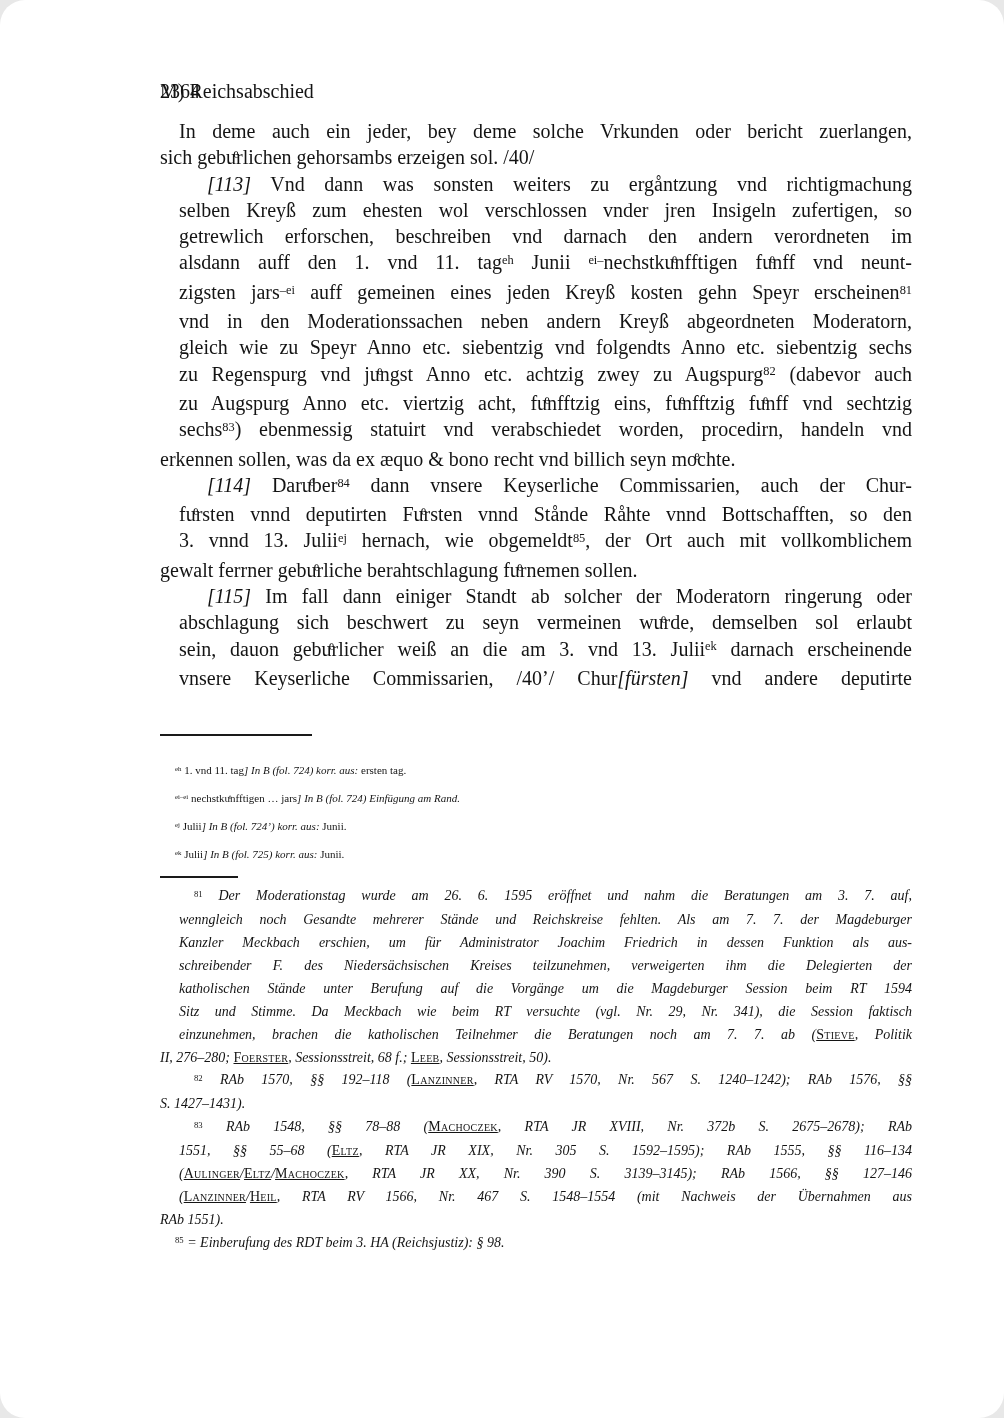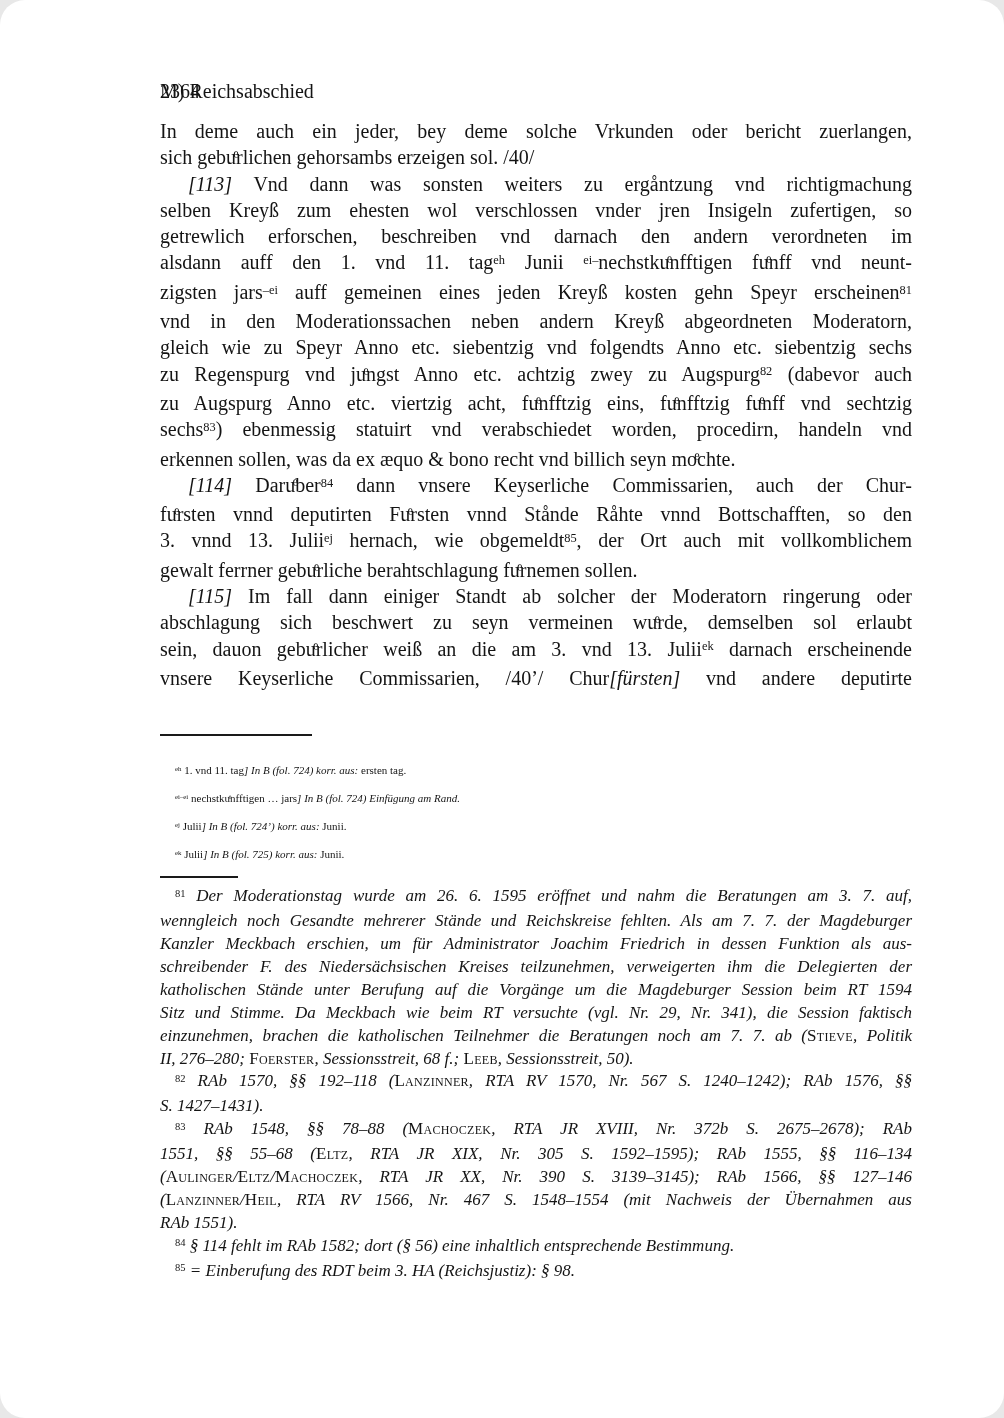--- a/index.html
+++ b/index.html
@@ -8,31 +8,31 @@
     width:1004px;height:1418px;background:#ffffff;position:relative;
     font-family:"Liberation Serif","DejaVu Serif","DejaVu Sans",serif;
     color:#141414;overflow:hidden;border-radius:25px;
   }
   .textcol{position:absolute;left:160px;top:78px;width:752px;}
   .pagehead{position:relative;height:26px;font-size:20px;line-height:26px;}
   .pagenum{position:absolute;left:0;top:0;}
   .runtitle{display:block;text-align:left;}
   .bodytext{margin-top:14px;font-size:20px;line-height:26.3px;}
   .line{text-align:justify;text-align-last:left;white-space:normal;}
-  .line.j{text-align-last:justify;}
+  .line.j{text-align-last:justify;margin-left:19px;}
   .bodytext .ind{padding-left:28px;}
   .rule{height:2px;background:#1a1a1a;}
   .rule-apparatus{width:152px;margin-top:43px;}
   .rule-footnotes{width:78px;margin-top:7px;}
   .apparatus{margin-top:21px;font-size:11px;line-height:26px;}
   .apparatus .ind{padding-left:15px;}
-  .footnotes{margin-top:7px;font-size:17px;line-height:22.9px;}
+  .footnotes{margin-top:7px;font-size:14px;line-height:22.9px;}
   .footnotes .ind{padding-left:15px;}
   .it{font-style:italic;}
-  .sc{font-style:normal;font-variant:small-caps;letter-spacing:.3px;}
+  .sc{font-style:normal;font-variant:small-caps;letter-spacing:.3px;text-decoration:underline;}
   .sup{font-size:.62em;position:relative;top:-.42em;font-style:normal;}
 </style>
 </head>
 <body>
 
 <div class="page">
   <div class="textcol">
 
     <div class="pagehead">
       <span class="pagenum">2364</span>
@@ -83,18 +83,17 @@
         <div class="line j"><span class="it">Sitz und Stimme. Da Meckbach wie beim RT versuchte (vgl. Nr. 29, Nr. 341), die Session faktisch</span></div>
         <div class="line j"><span class="it">einzunehmen, brachen die katholischen Teilnehmer die Beratungen noch am 7. 7. ab (</span><span class="sc">Stieve</span><span class="it">, Politik</span></div>
         <div class="line"><span class="it">II, 276–280; </span><span class="sc">Foerster</span><span class="it">, Sessionsstreit, 68 f.; </span><span class="sc">Leeb</span><span class="it">, Sessionsstreit, 50).</span></div>
         <div class="line j ind"><span class="sup">82</span><span class="it"> RAb 1570, §§ 192–118 (</span><span class="sc">Lanzinner</span><span class="it">, RTA RV 1570, Nr. 567 S. 1240–1242); RAb 1576, §§</span></div>
         <div class="line"><span class="it">S. 1427–1431).</span></div>
         <div class="line j ind"><span class="sup">83</span><span class="it"> RAb 1548, §§ 78–88 (</span><span class="sc">Machoczek</span><span class="it">, RTA JR XVIII, Nr. 372b S. 2675–2678); RAb</span></div>
         <div class="line j"><span class="it">1551, §§ 55–68 (</span><span class="sc">Eltz</span><span class="it">, RTA JR XIX, Nr. 305 S. 1592–1595); RAb 1555, §§ 116–134</span></div>
         <div class="line j"><span class="it">(</span><span class="sc">Aulinger</span><span class="it">/</span><span class="sc">Eltz</span><span class="it">/</span><span class="sc">Machoczek</span><span class="it">, RTA JR XX, Nr. 390 S. 3139–3145); RAb 1566, §§ 127–146</span></div>
         <div class="line j"><span class="it">(</span><span class="sc">Lanzinner</span><span class="it">/</span><span class="sc">Heil</span><span class="it">, RTA RV 1566, Nr. 467 S. 1548–1554 (mit Nachweis der Übernahmen aus</span></div>
         <div class="line"><span class="it">RAb 1551).</span></div>
-        <div class="line ind"><span class="sup">84</span><span class="it"> § 114 fehlt im RAb 1582; dort (§ 56) eine inhaltlich entsprechende Bestimmung.</span></div>
         <div class="line ind"><span class="sup">85</span><span class="it"> = Einberufung des RDT beim 3. HA (Reichsjustiz): § 98.</span></div>
       </div>
 
   </div>
 </div>
 
 </body></html>

